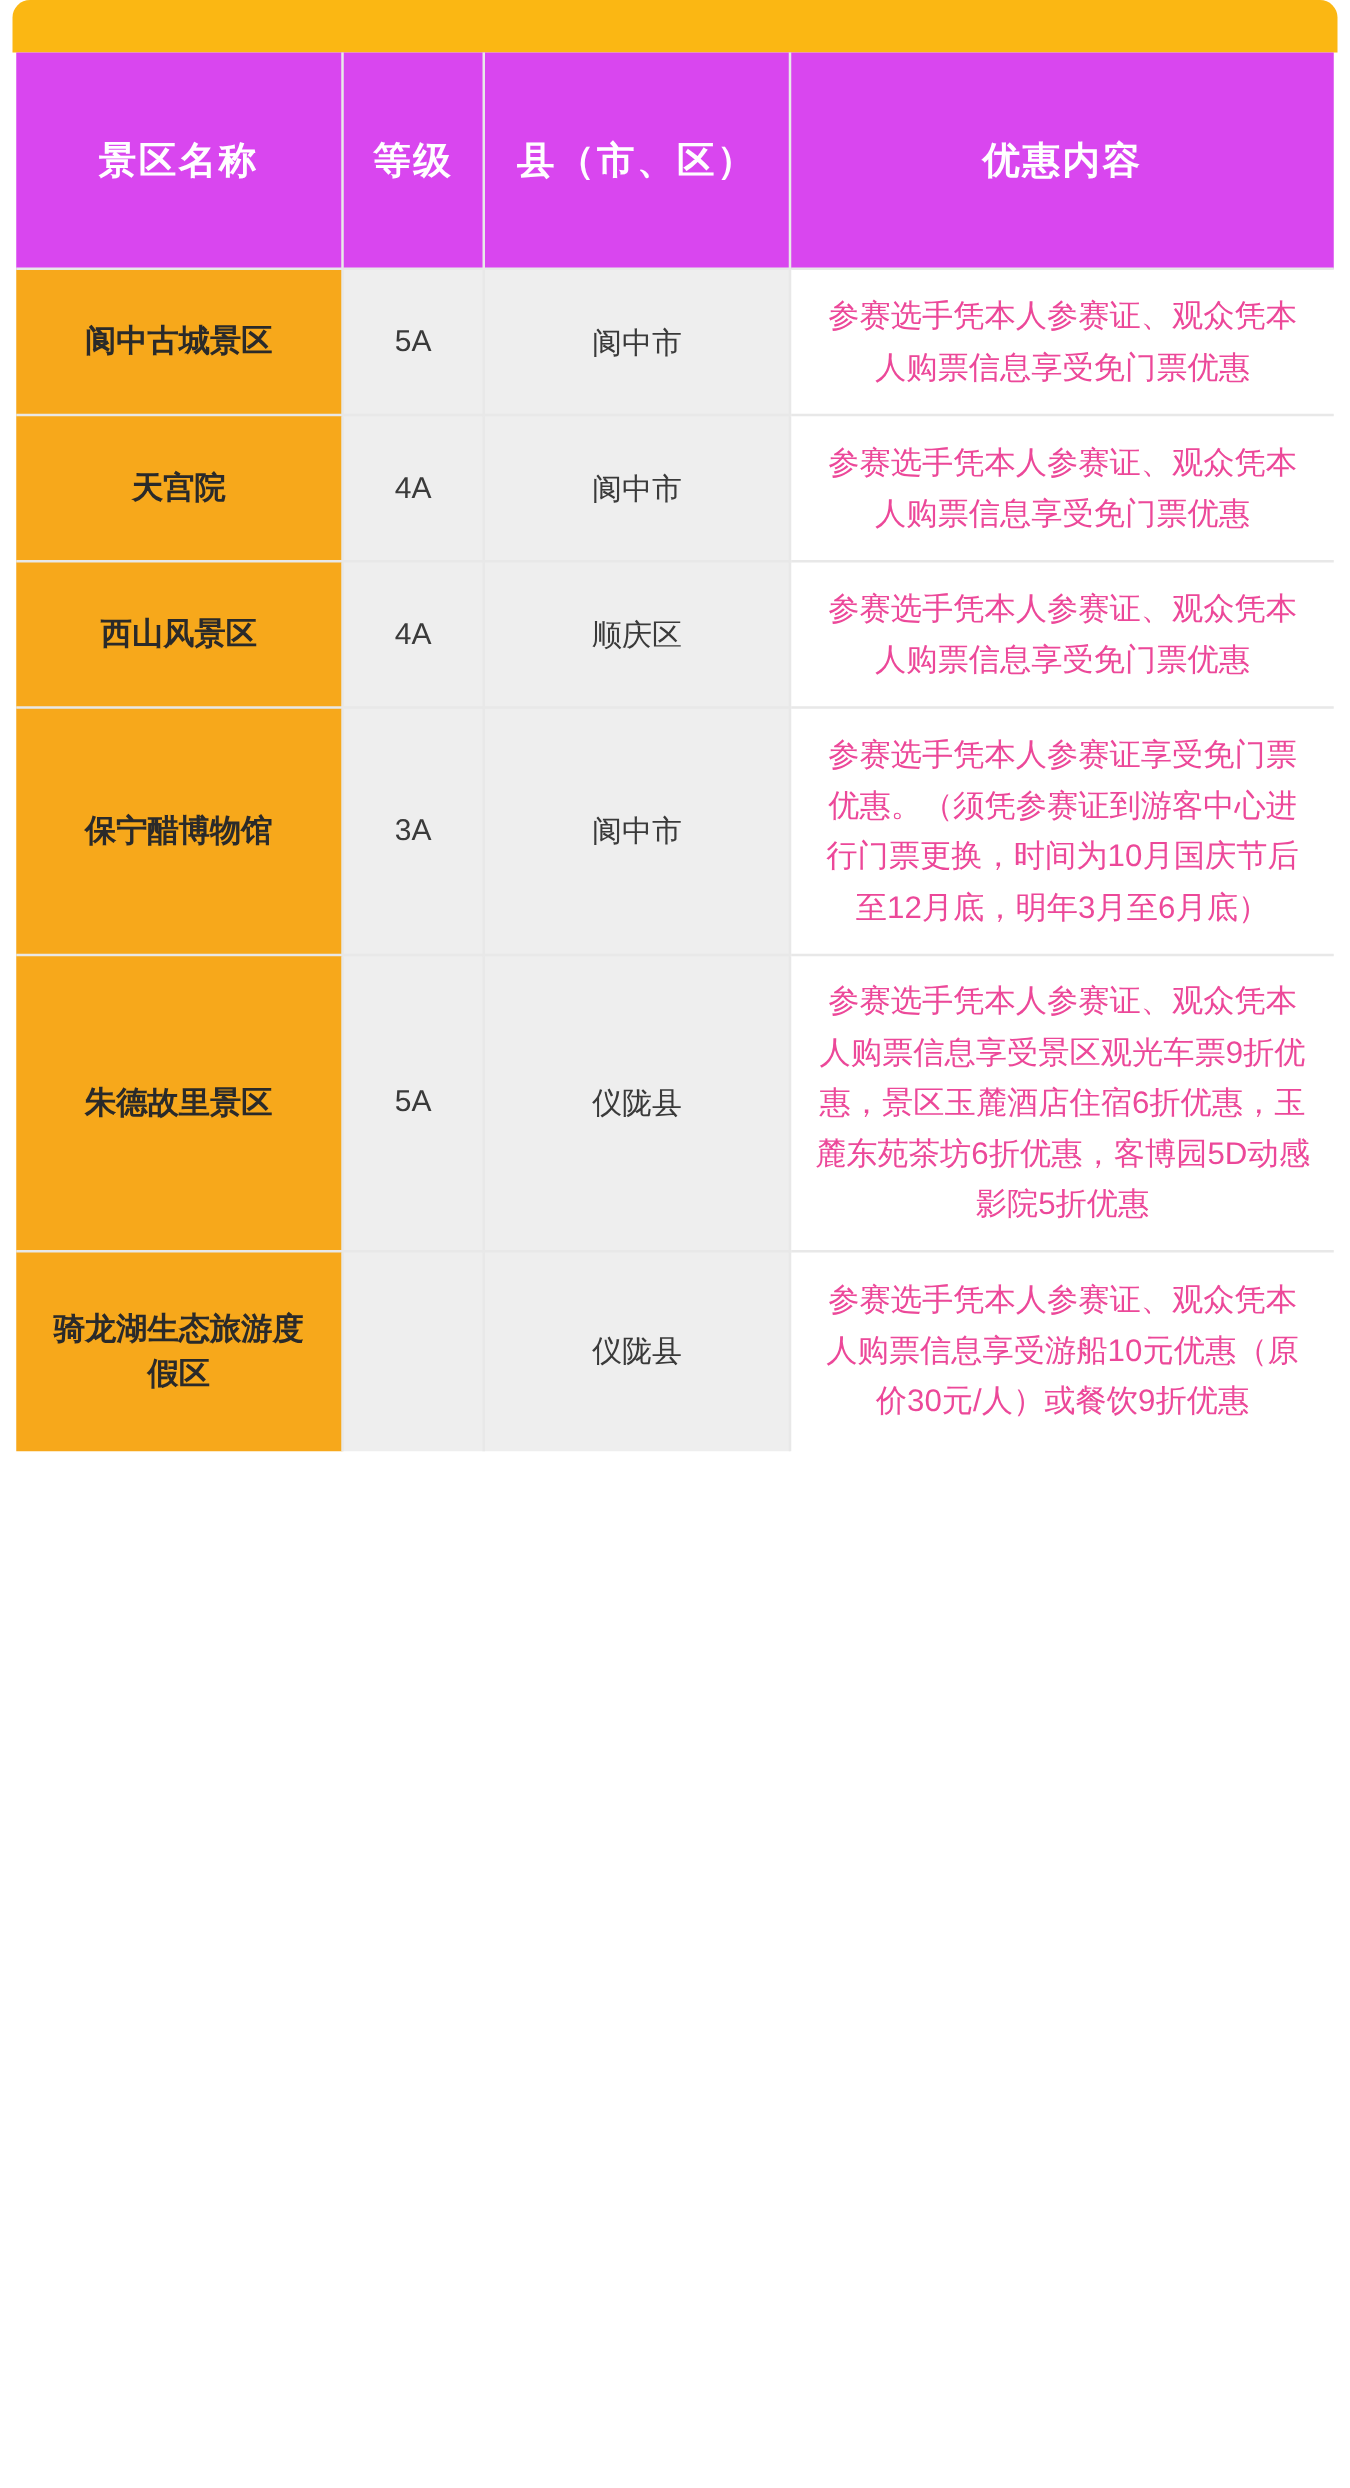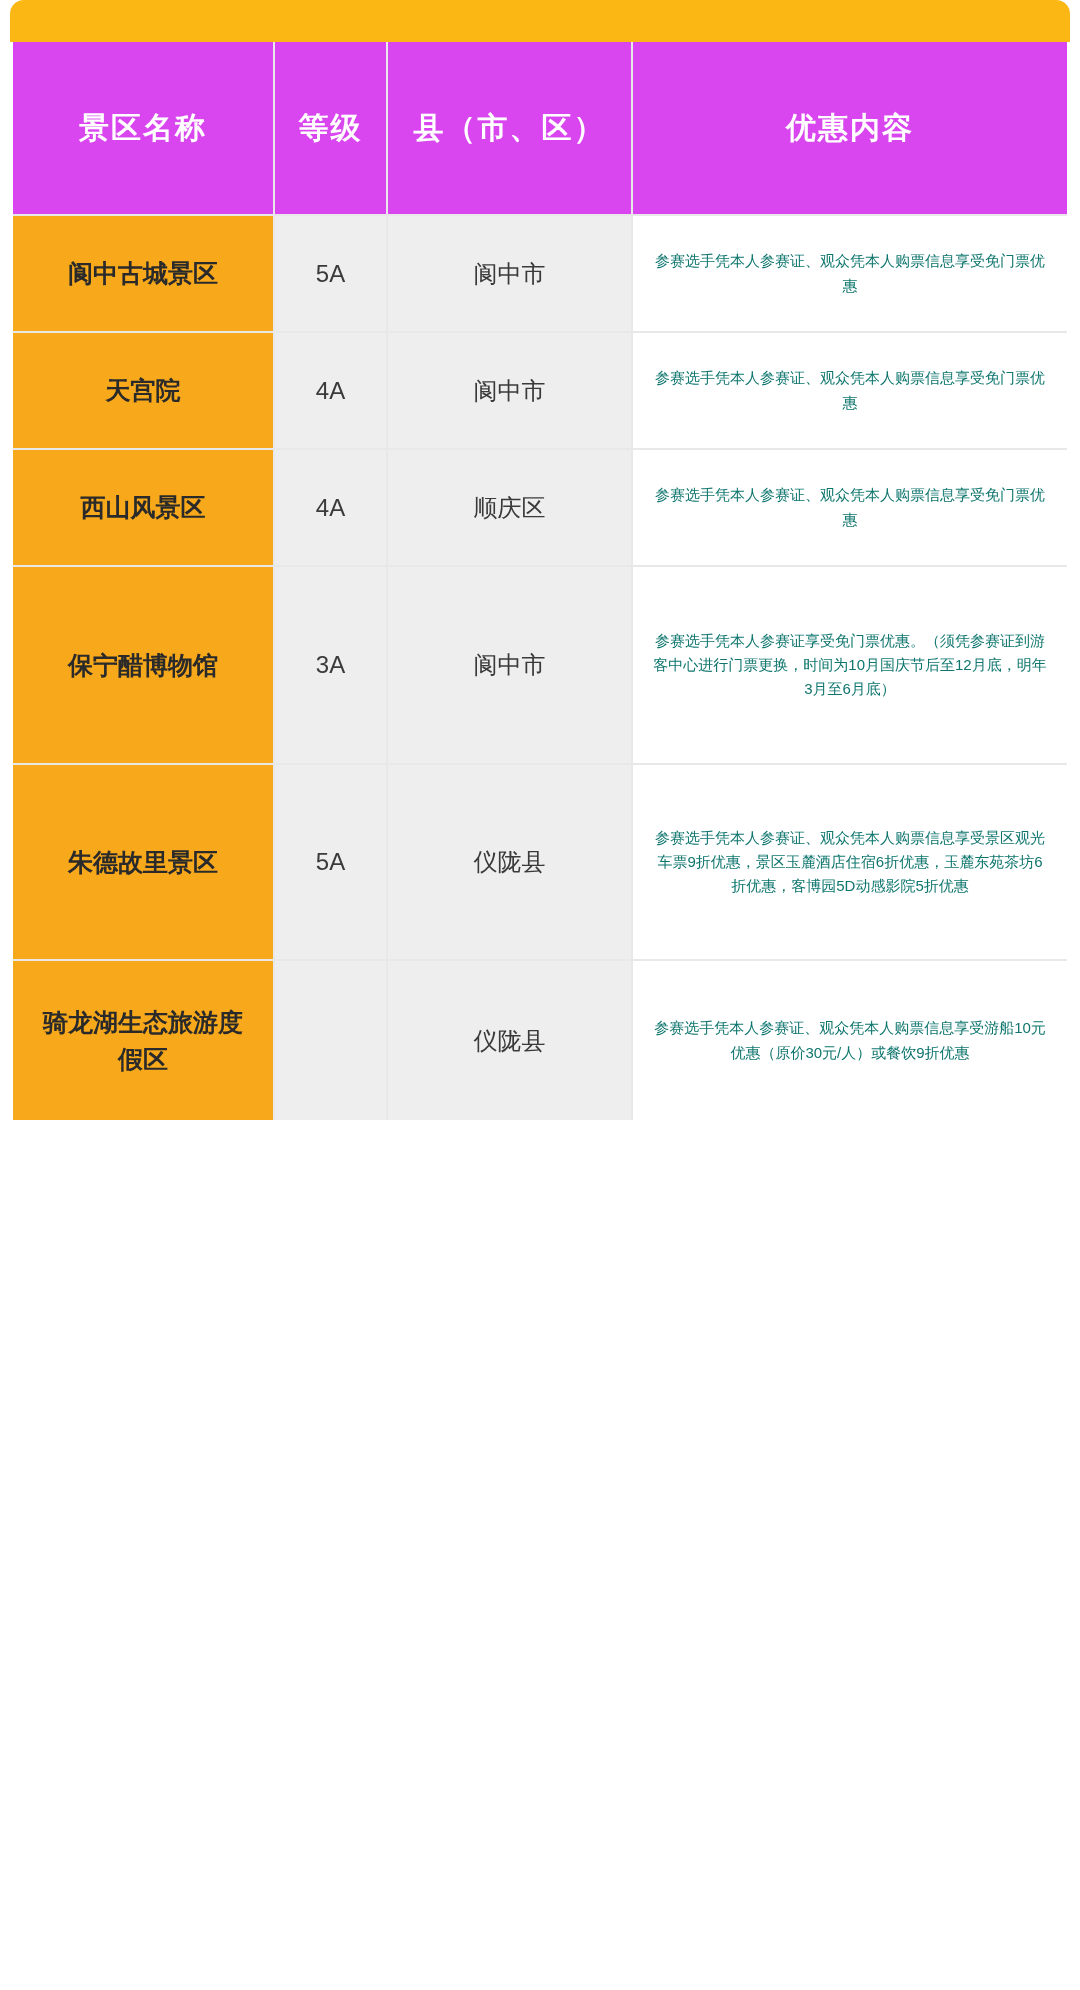--- a/index.html
+++ b/index.html
@@ -68,22 +68,22 @@
     padding: 10px 23px;
   }
   td.level, td.county {
     background: #eeeeee;
     color: #3a3a3a;
     font-size: 24px;
     padding: 10px 6px;
   }
   td.benefit {
     background: #ffffff;
-    color: #0f766e;
-    font-size: 15px;
+    color: #ec4899;
+    font-size: 25px;
     line-height: 1.62;
     padding: 16px 18px;
     text-align: center;
   }
   tbody tr.r0 td, tbody tr.r1 td, tbody tr.r2 td { height: 117px; }
   tbody tr.r3 td { height: 172px; }
   tbody tr.r4 td { height: 142px; }
   tbody tr.r5 td { height: 198px; }
   tbody tr.r6 td { height: 144px; }
   tbody tr.r7 td { height: 110px; }

